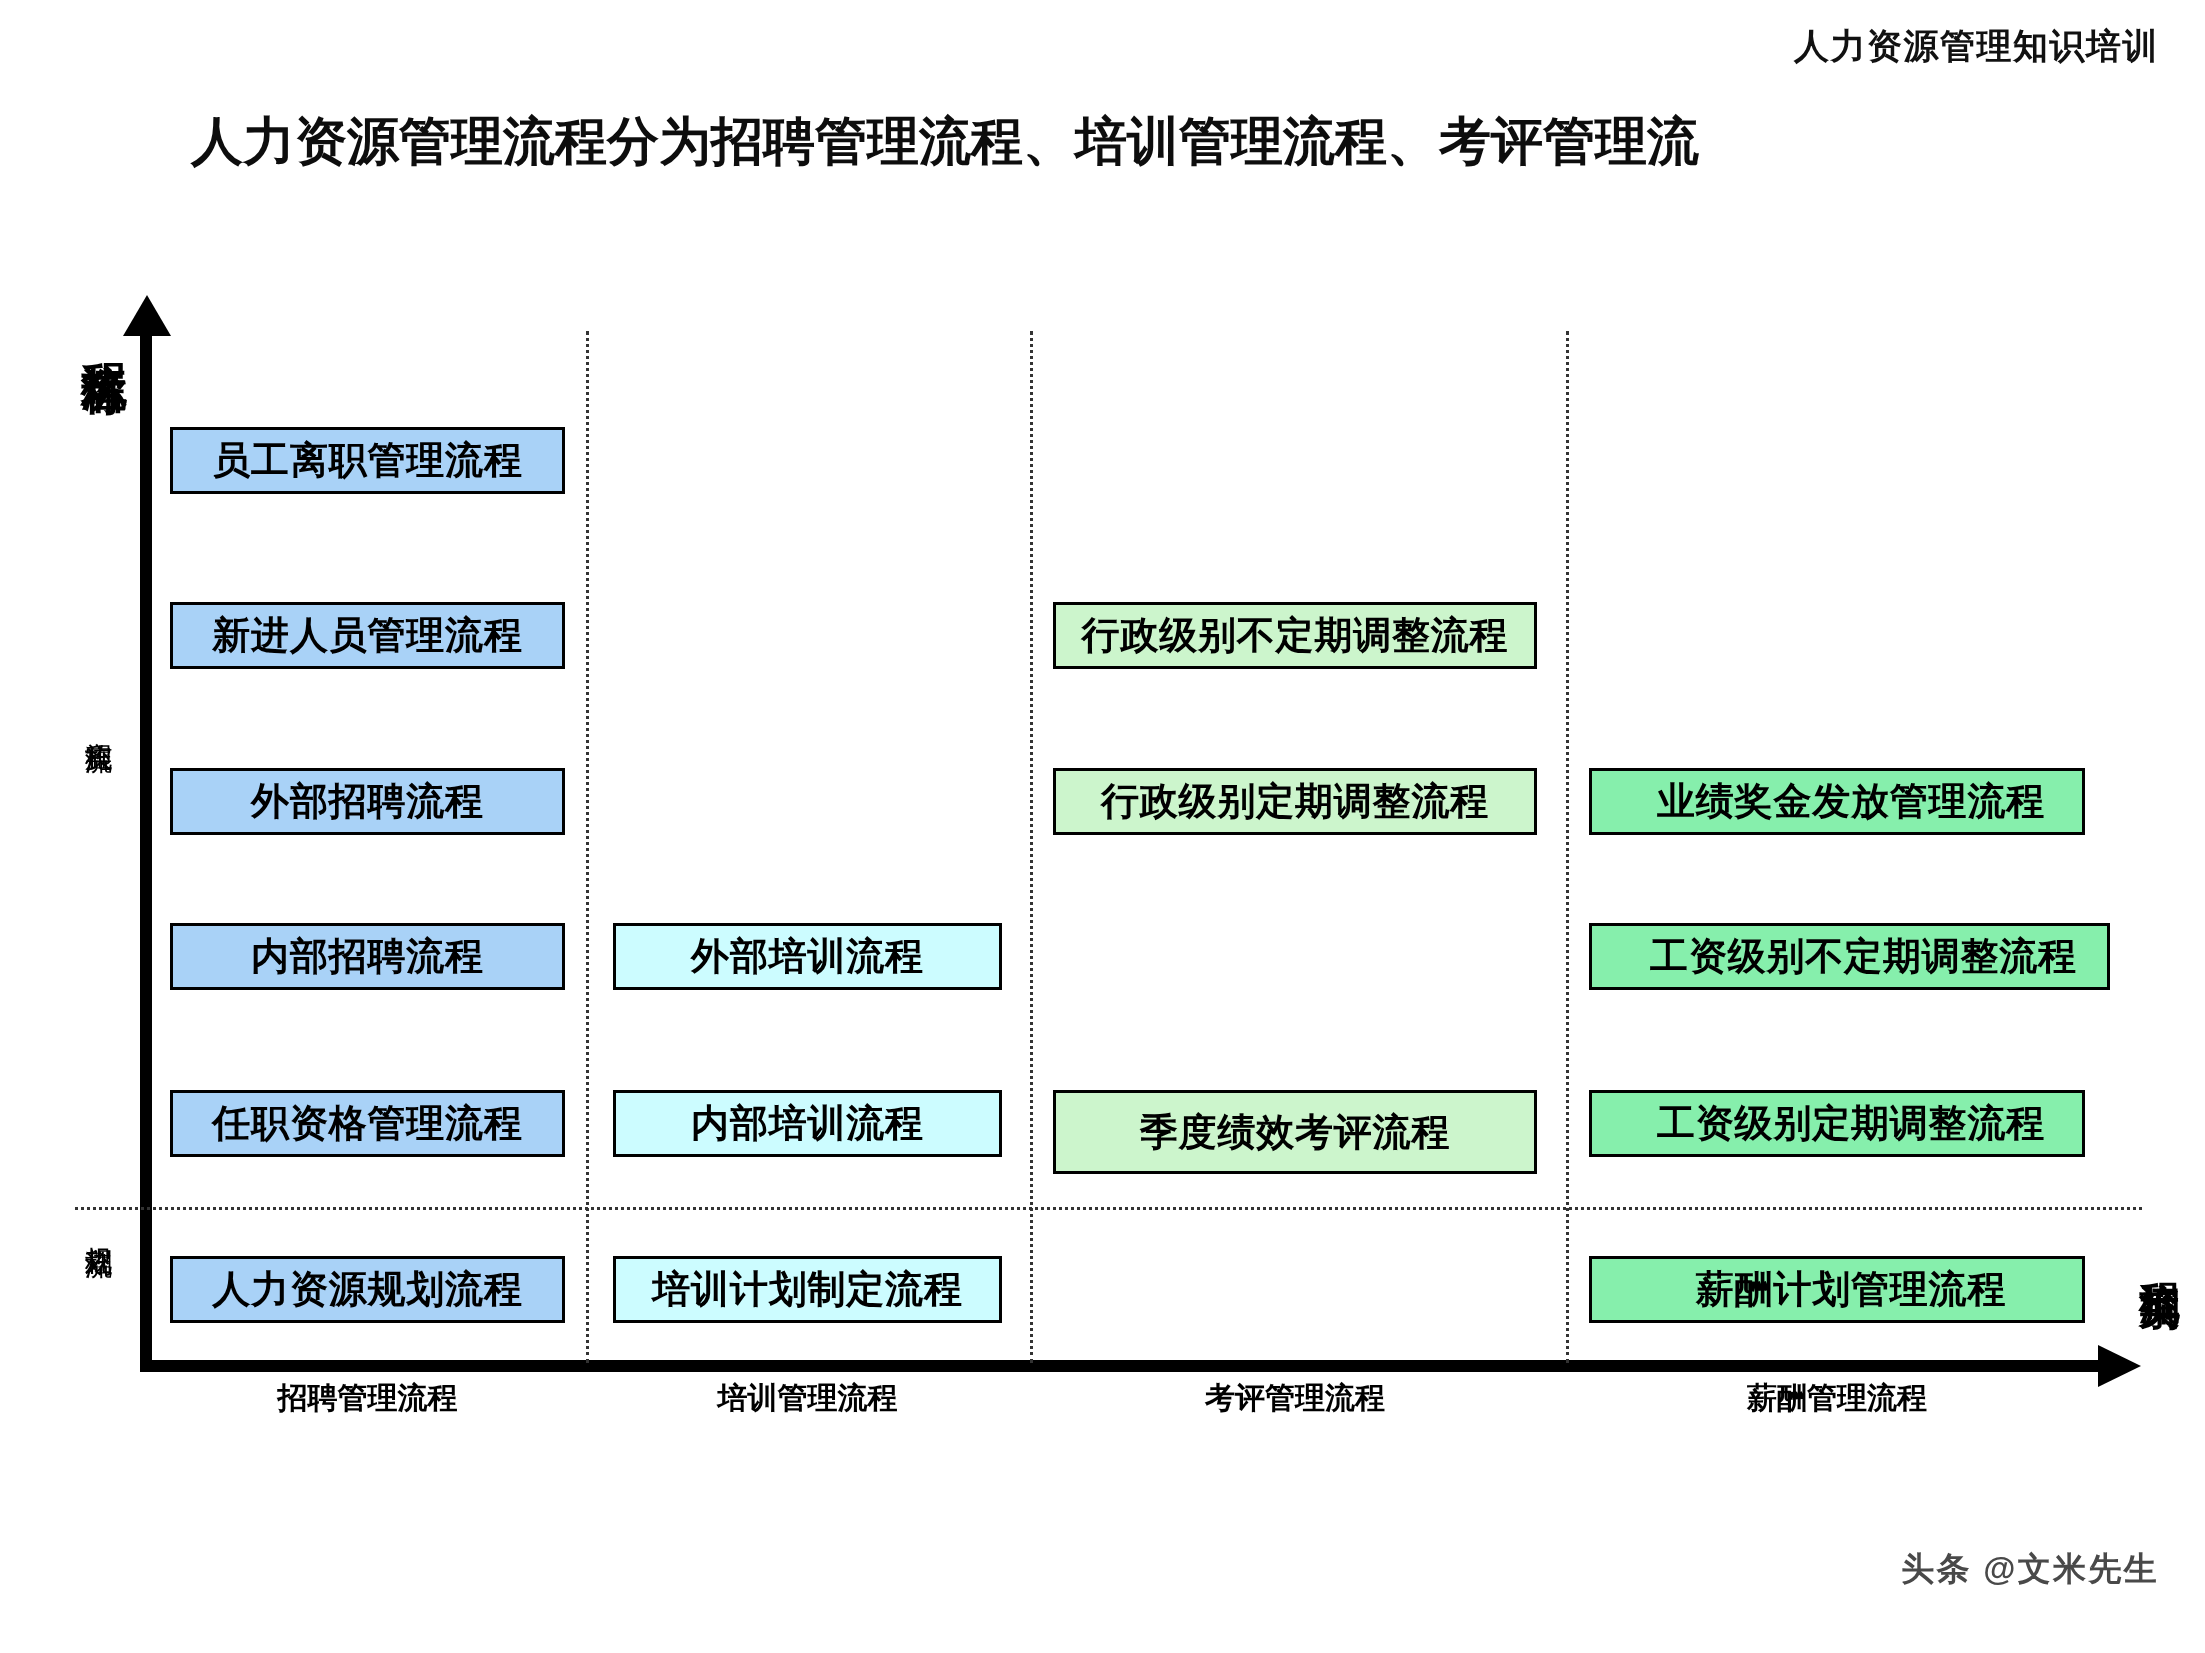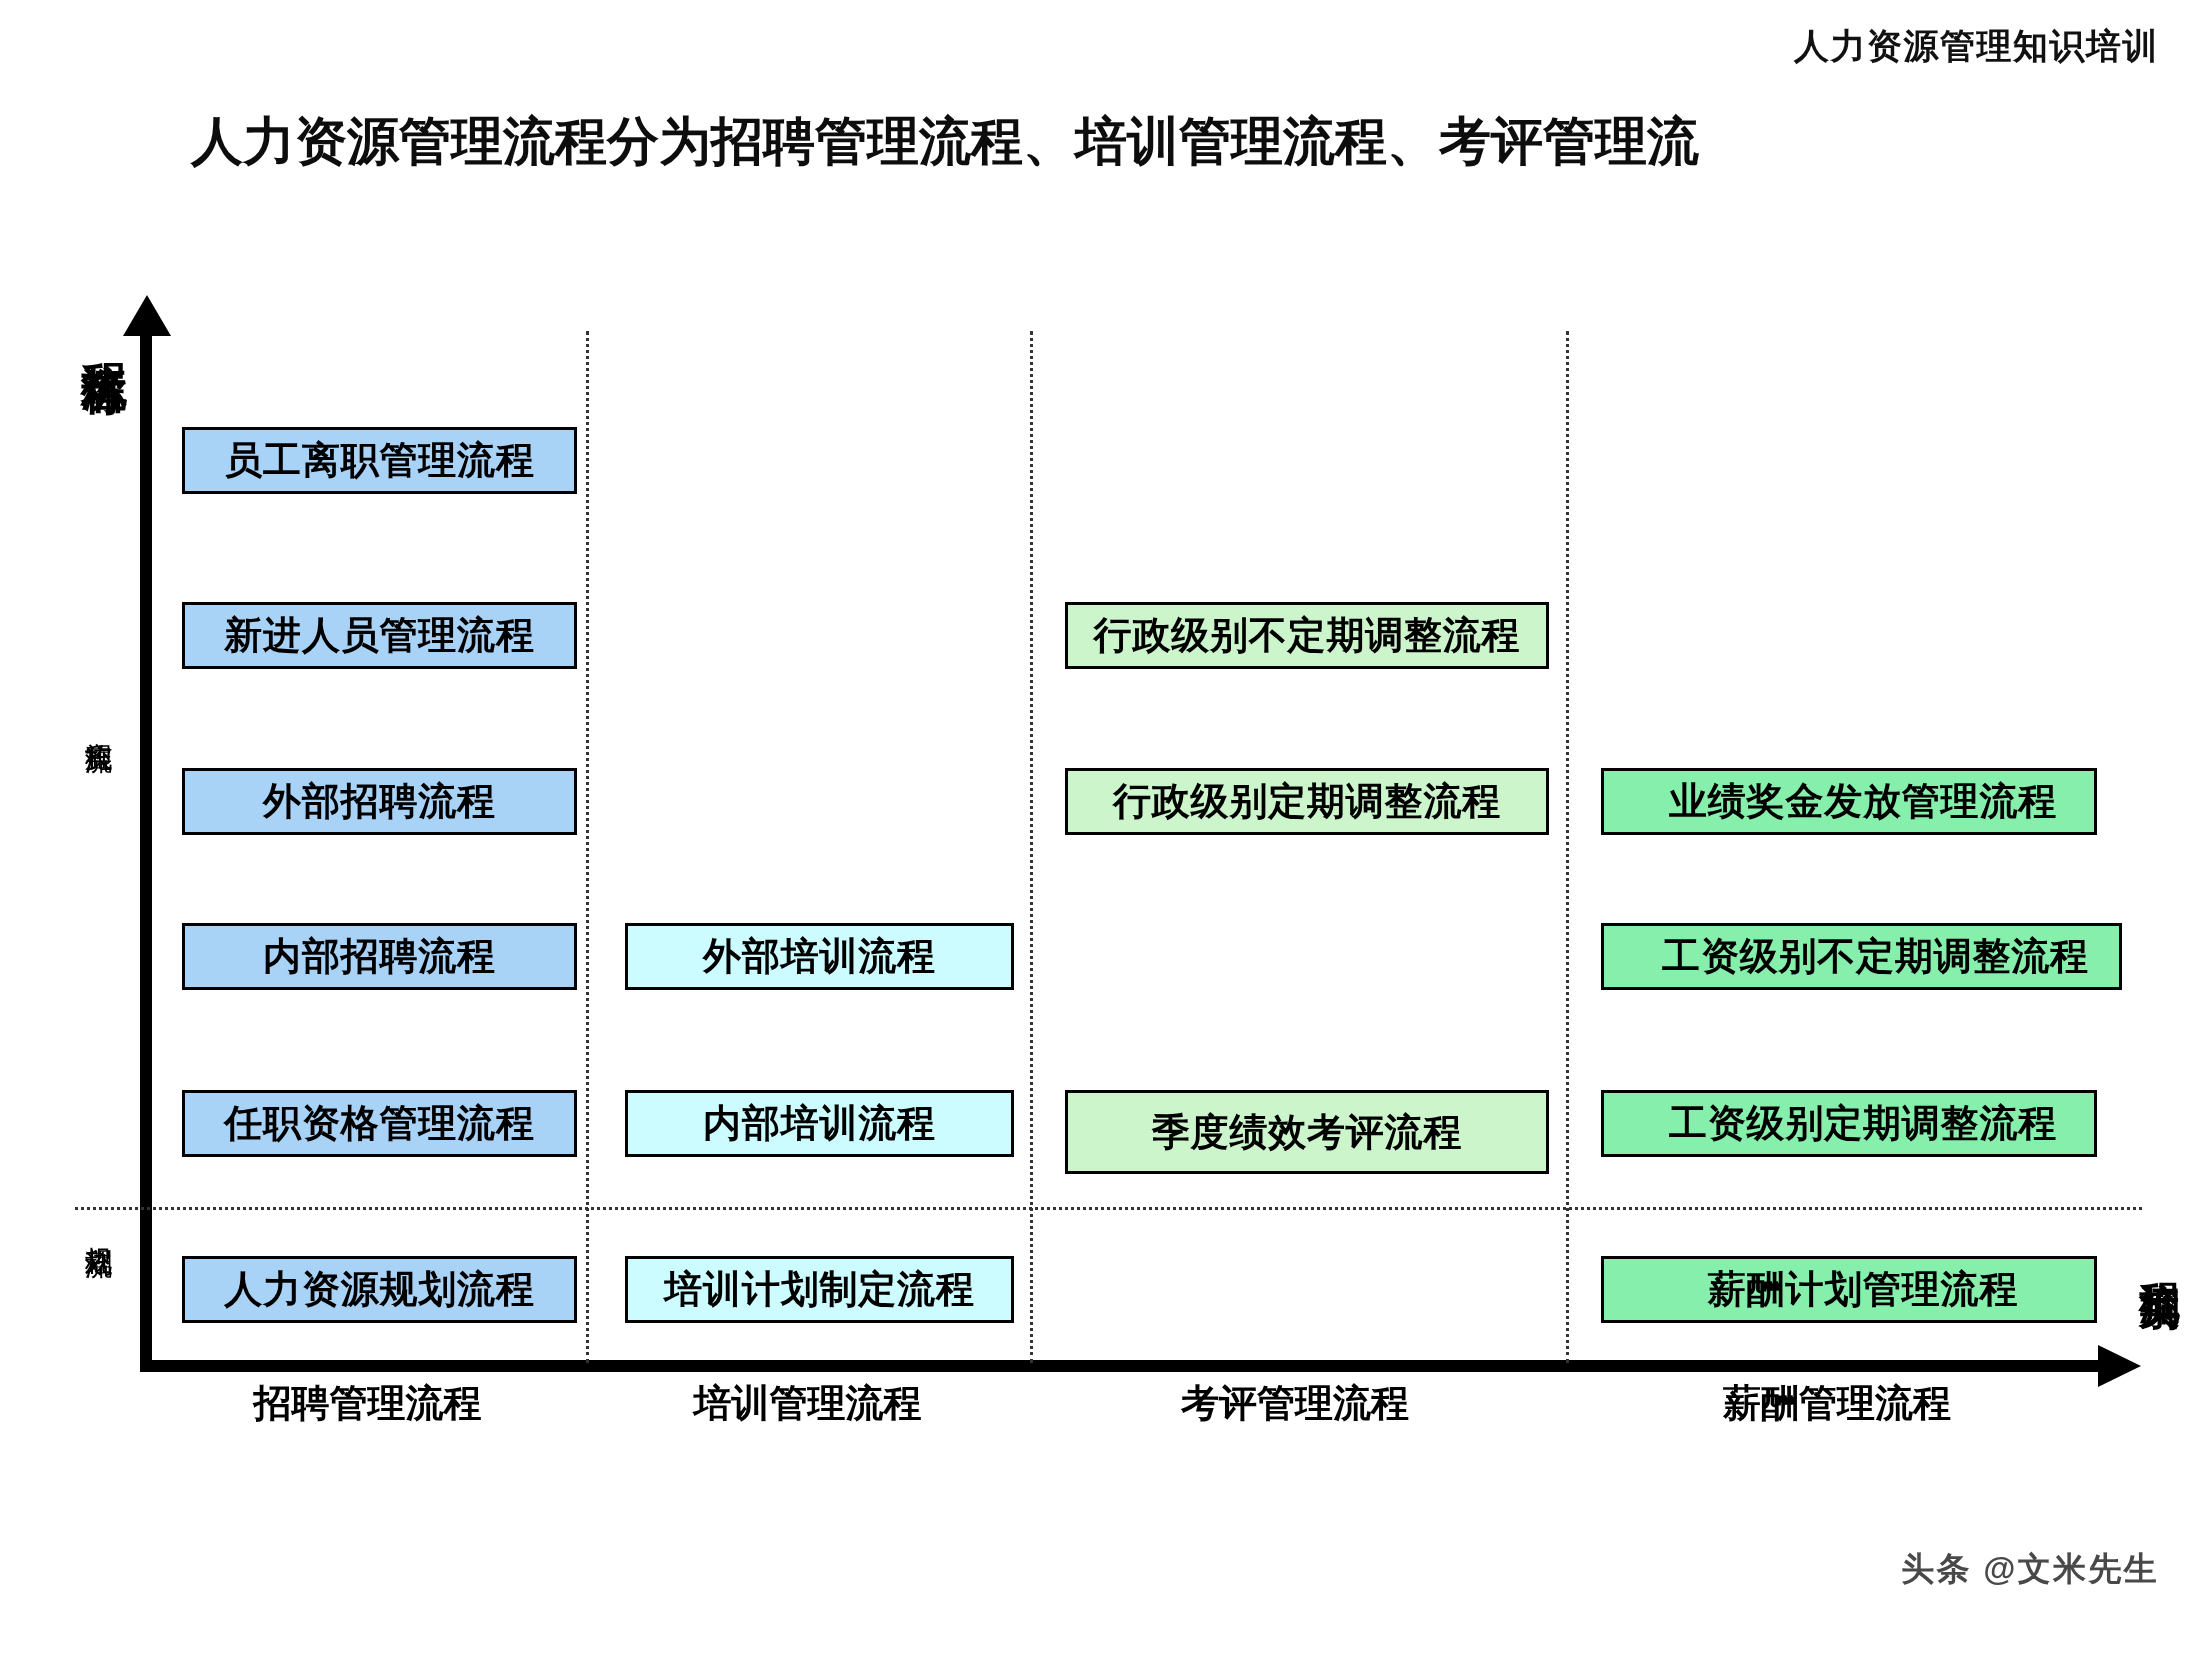--- a/index.html
+++ b/index.html
@@ -44,28 +44,28 @@
       font-weight:700;letter-spacing:3.1px;white-space:nowrap;}
   #y-axis-label{left:74px;top:325px;font-size:46px;}
   #band-label-impl{left:80px;top:720px;font-size:27.6px;font-weight:400;letter-spacing:1.5px;}
   #band-label-plan{left:80px;top:1225px;font-size:27.6px;font-weight:400;letter-spacing:1.5px;}
   #x-axis-label{left:2133px;top:1248px;font-size:41px;}
 
   
   .pbox{position:absolute;border:3.8px solid #000;box-sizing:border-box;
       display:flex;align-items:center;justify-content:center;
       font-size:38px;font-weight:700;white-space:nowrap;color:#000;
-      letter-spacing:0.8px;margin-left:12px;}
+      letter-spacing:0.8px;}
   .c-blue  {background:#a9d2f7;}
   .c-cyan  {background:#ccfcff;}
   .c-green {background:#ccf5cc;}
   .c-yellow{background:#86efac;padding-left:28px;}
 
   
-  .xtick{position:absolute;top:1378px;font-size:38px;font-weight:700;
+  .xtick{position:absolute;top:1378px;font-size:30px;font-weight:700;
       text-align:center;white-space:nowrap;}
 
   
   #watermark{position:absolute;right:46px;top:1547px;font-size:33px;
       font-weight:700;color:#3a3a3a;opacity:.92;letter-spacing:2.3px;
       white-space:nowrap;}
 </style>
 </head>
 <body>
 

